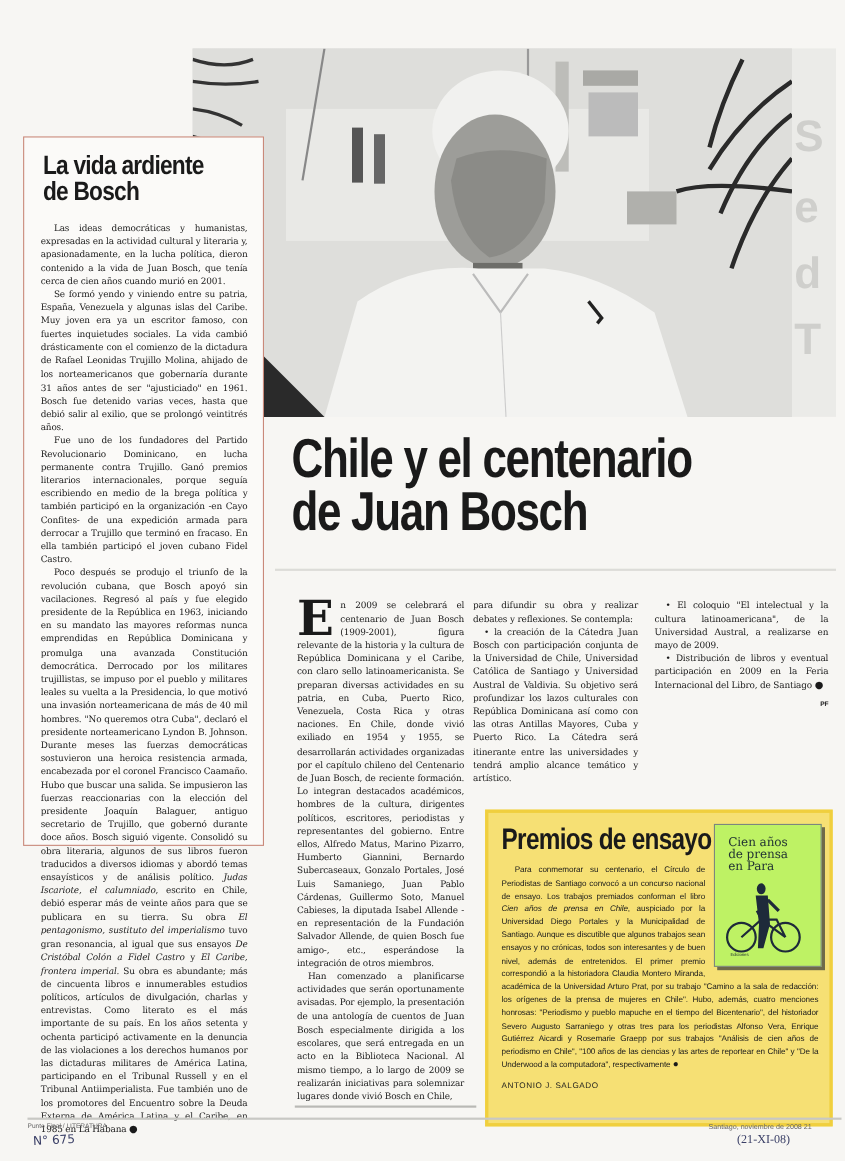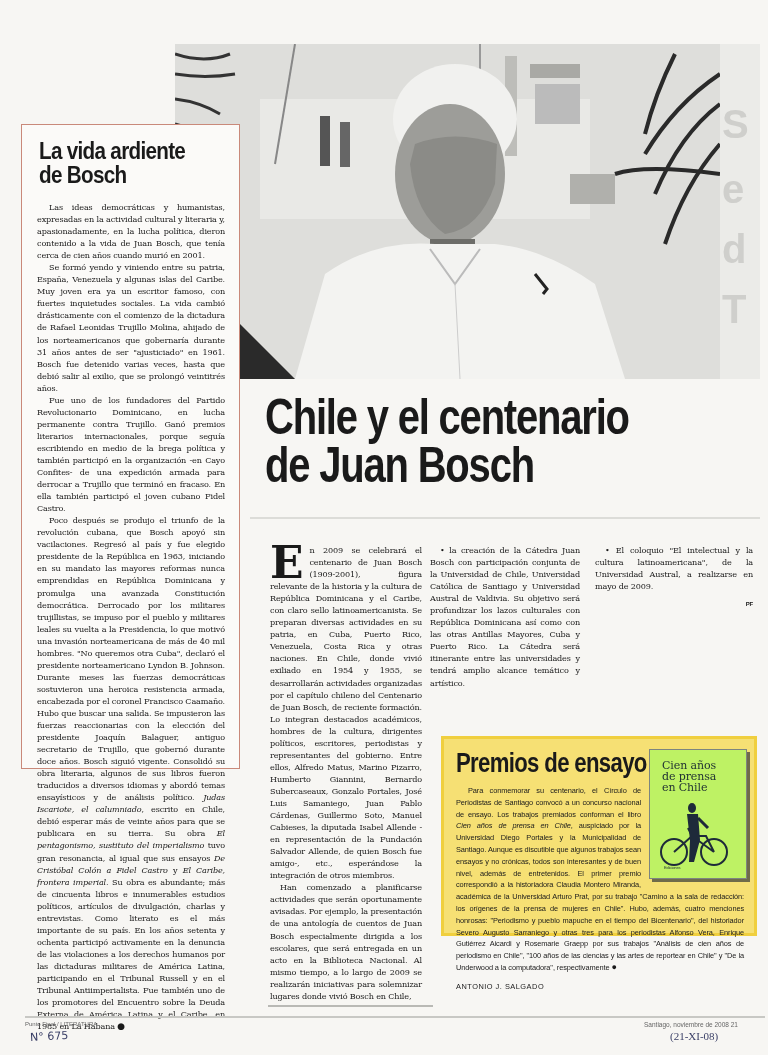--- a/index.html
+++ b/index.html
@@ -71,21 +71,21 @@
     font-weight: bold; font-family: "DejaVu Serif", serif;
   }
   .col3 .signature {
     text-align: right; font-family: "Liberation Sans", sans-serif; font-weight: bold;
     font-size: 6px; margin-top: 6px; text-indent: 0;
   }
   .col-bottom-rule { position: absolute; left: 268px; top: 1005px; width: 165px; height: 2px; background: #b9b9b5; }
 
   
   .prize {
-    position: absolute; left: 441px; top: 736px; width: 316px; height: 200px;
+    position: absolute; left: 441px; top: 736px; width: 316px; height: 288px;
     background: #f6e074;
     border: 3px solid #f0cf3e;
     box-sizing: border-box;
     padding: 10px 10px 6px 12px;
     font-family: "Liberation Sans", sans-serif;
   }
   .prize h3 {
     margin: 0 0 8px 0; font-weight: bold; font-size: 27px; line-height: 28px;
     letter-spacing: -0.8px; transform: scaleX(0.82); transform-origin: left; width: 260px;
   }
@@ -185,36 +185,38 @@
 </div>
 <div class="headline-rule"></div>
 
 <div class="col col1">
   <p class="noindent"><span class="dropcap">E</span><span>n 2009 se celebrará el centenario de Juan Bosch (1909-2001), figura relevante de la historia y la cultura de República Dominicana y el Caribe, con claro sello latinoamericanista. Se preparan diversas actividades en su patria, en Cuba, Puerto Rico, Venezuela, Costa Rica y otras naciones. En Chile, donde vivió exiliado en 1954 y 1955, se desarrollarán actividades organizadas por el capítulo chileno del Centenario de Juan Bosch, de reciente formación. Lo integran destacados académicos, hombres de la cultura, dirigentes políticos, escritores, periodistas y representantes del gobierno. Entre ellos, Alfredo Matus, Marino Pizarro, Humberto Giannini, Bernardo Subercaseaux, Gonzalo Portales, José Luis Samaniego, Juan Pablo Cárdenas, Guillermo Soto, Manuel Cabieses, la diputada Isabel Allende -en representación de la Fundación Salvador Allende, de quien Bosch fue amigo-, etc., esperándose la integración de otros miembros.</span></p>
   <p>Han comenzado a planificarse actividades que serán oportunamente avisadas. Por ejemplo, la presentación de una antología de cuentos de Juan Bosch especialmente dirigida a los escolares, que será entregada en un acto en la Biblioteca Nacional. Al mismo tiempo, a lo largo de 2009 se realizarán iniciativas para solemnizar lugares donde vivió Bosch en Chile,</p>
 </div>
 <div class="col-bottom-rule"></div>
 
 <div class="col col2">
+  <p class="noindent">para difundir su obra y realizar debates y reflexiones. Se contempla:</p>
   <p>• la creación de la Cátedra Juan Bosch con participación conjunta de la Universidad de Chile, Universidad Católica de Santiago y Universidad Austral de Valdivia. Su objetivo será profundizar los lazos culturales con República Dominicana así como con las otras Antillas Mayores, Cuba y Puerto Rico. La Cátedra será itinerante entre las universidades y tendrá amplio alcance temático y artístico.</p>
 </div>
 
 <div class="col col3">
   <p>• El coloquio "El intelectual y la cultura latinoamericana", de la Universidad Austral, a realizarse en mayo de 2009.</p>
+  <p><span>• Distribución de libros y eventual participación en 2009 en la Feria Internacional del Libro, de Santiago</span> <span class="bullet">●</span></p>
   <p class="signature">PF</p>
 </div>
 
 <div class="prize">
   <h3>Premios de ensayo</h3>
   <div class="body">
     <div class="book">
       <div class="book-title">
         <span>Cien años</span><br>
         <span>de prensa</span><br>
-        <span>en Chile</span>
+        <span>en Para</span>
       </div>
       <svg width="90" height="70" viewBox="0 0 90 70">
         <circle cx="20" cy="52" r="13" fill="none" stroke="#1e2a3a" stroke-width="2"></circle>
         <circle cx="60" cy="52" r="13" fill="none" stroke="#1e2a3a" stroke-width="2"></circle>
         <path d="M20 52 L38 36 L60 52 M38 36 L52 36 L60 52 M38 36 L34 28" stroke="#1e2a3a" stroke-width="2" fill="none"></path>
         <ellipse cx="38" cy="8" rx="4" ry="5" fill="#1e2a3a"></ellipse>
         <path d="M33 14 L44 14 L46 40 L40 62 L35 62 L36 40 Z" fill="#1e2a3a"></path>
         <path d="M44 18 L54 28" stroke="#1e2a3a" stroke-width="3"></path>
       </svg>
       <span class="publisher">Ediciones</span>

